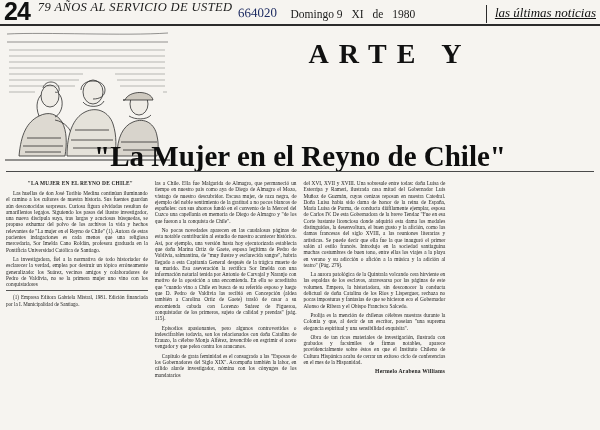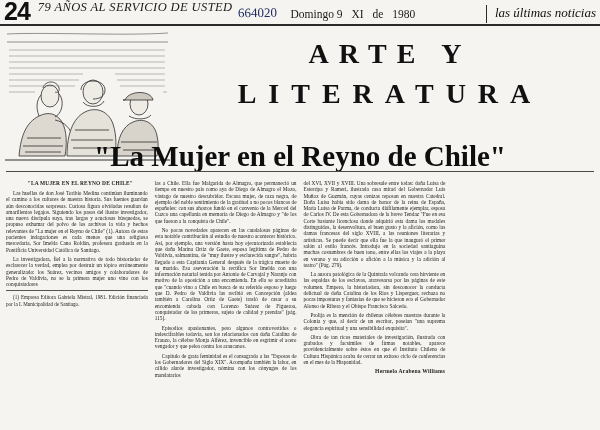--- a/index.html
+++ b/index.html
@@ -72,20 +72,21 @@
   .mast-date .datepart { margin: 0 3px; }
   .mast-brand {
     font-family: "Liberation Serif", serif;
     font-style: italic;
     font-size: 13px;
     color: #111;
     padding-bottom: 2px;
     border-left: 1px solid #2b2b2b;
     padding-left: 8px;
     white-space: nowrap;
+    text-decoration: underline;
   }
 
   
   .illus {
     position: absolute;
     top: 30px;
     left: 5px;
     width: 165px;
     height: 132px;
     overflow: hidden;
@@ -243,21 +244,20 @@
           <path d="M4 62 L30 62"></path>
             <path d="M158 62 L162 62"></path>
         </g>
         <path d="M0 130 L165 130" stroke-width="1"></path>
       </g>
     </svg>
   </div>
 
   <div class="section-title">
     <div class="line1">ARTE Y</div>
-    <div class="line2">LITERATURA</div>
   </div>
 
   <div class="headline-wrap">
     <div class="headline">"La Mujer en el Reyno de Chile"</div>
   </div>
   <div class="rule rule-top"></div>
 
   <div class="cols">
 
     <div class="col">

